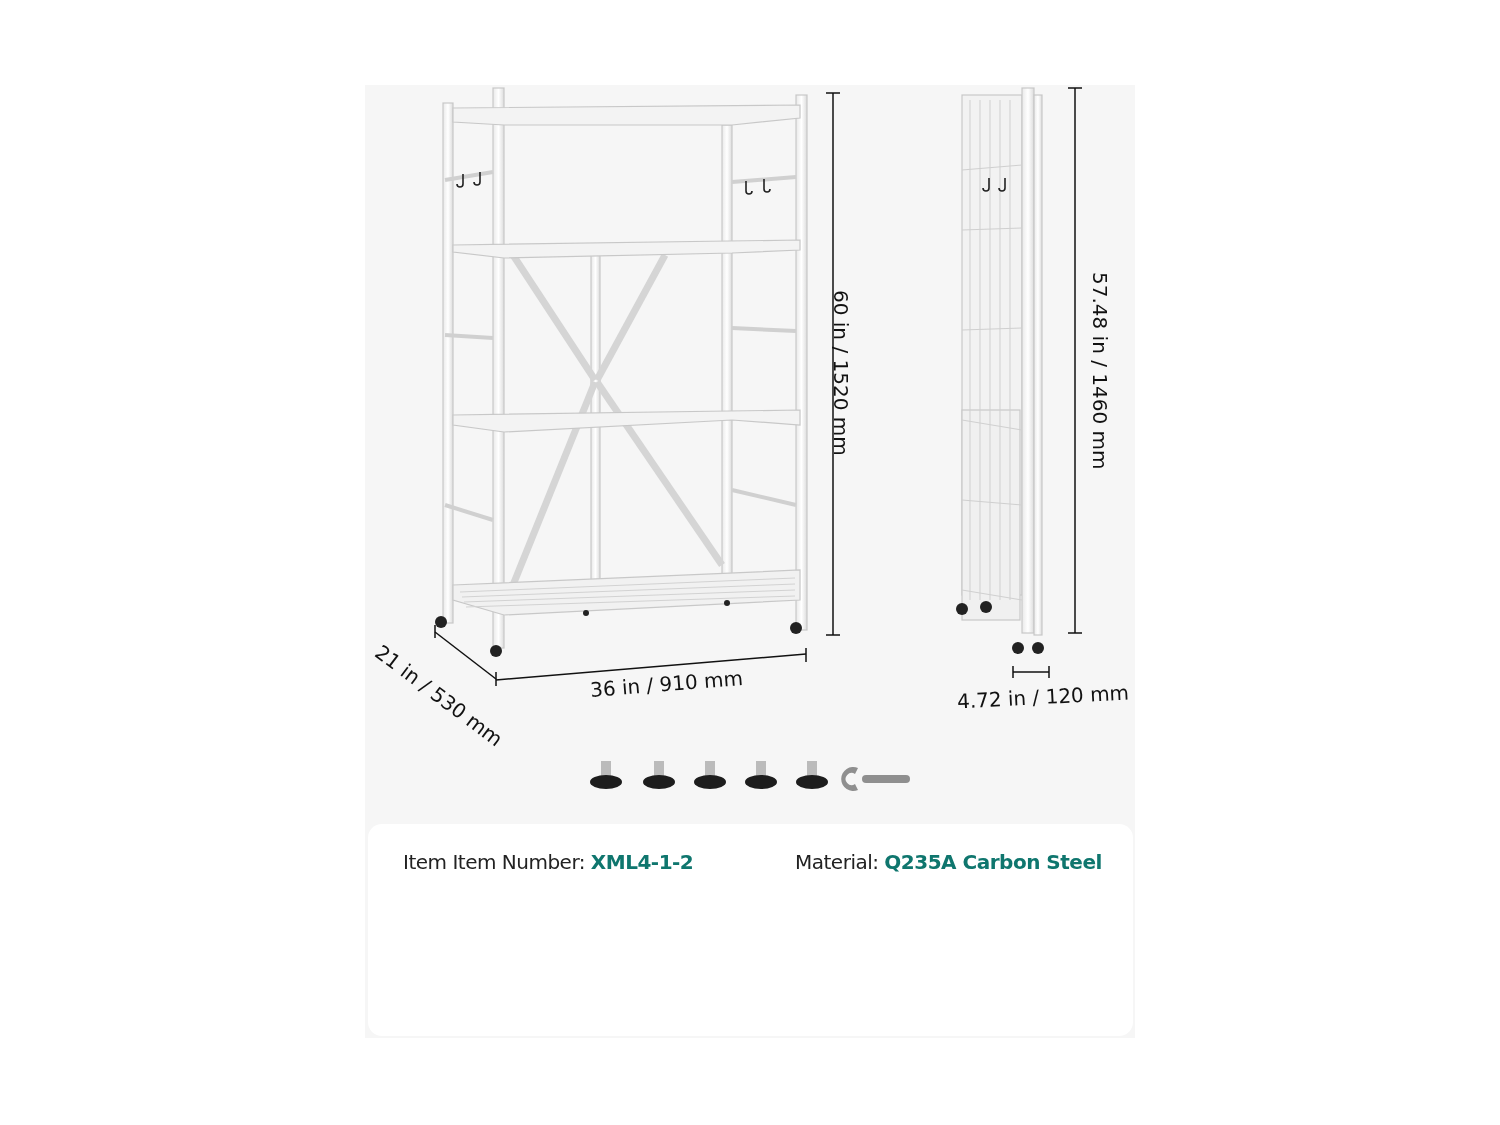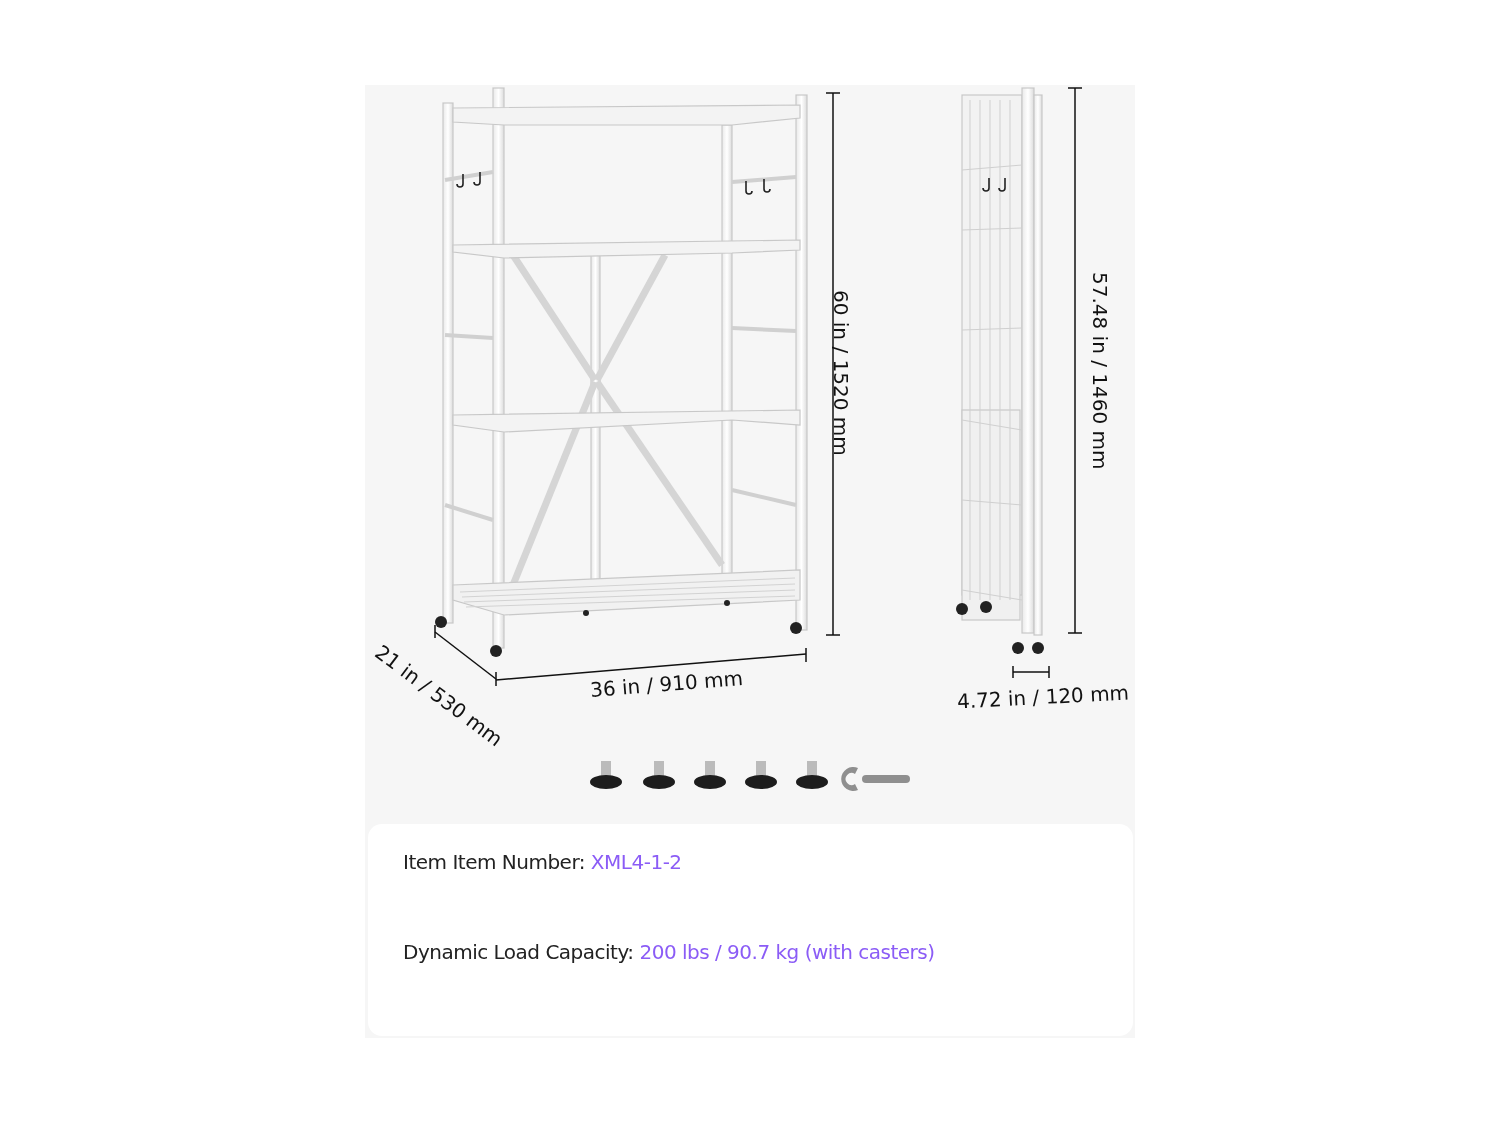--- a/index.html
+++ b/index.html
@@ -3,21 +3,21 @@
 <meta charset="utf-8">
 <style>
   html,body{margin:0;padding:0;background:#ffffff;}
   body{width:1500px;height:1125px;position:relative;overflow:hidden;font-family:"Liberation Sans",sans-serif;}
   .panel{position:absolute;left:365px;top:85px;width:770px;height:953px;background:#f6f6f6;}
   .figure{position:absolute;left:0;top:0;width:1500px;height:1125px;}
   .dim-text{position:absolute;font-family:"DejaVu Sans",sans-serif;font-size:20px;color:#111;white-space:nowrap;font-weight:500;}
   .info-card{position:absolute;left:368px;top:824px;width:765px;height:212px;background:#ffffff;border-radius:14px;}
   .row{position:absolute;left:35px;font-family:"DejaVu Sans",sans-serif;font-size:20px;color:#222;white-space:nowrap;letter-spacing:-0.5px;}
   .row .lbl{font-weight:normal;}
-  .row .val{font-weight:normal;color:#8b5cf6;}
+  .row .val{font-weight:bold;color:#0f766e;}
 </style>
 </head>
 <body>
 
 <div class="panel"></div>
 
 <svg class="figure" viewBox="0 0 1500 1125" width="1500" height="1125">
   <defs>
     <linearGradient id="post" x1="0" x2="1">
       <stop offset="0" stop-color="#e9e9e9"></stop>
@@ -165,17 +165,17 @@
 <div class="dim-text" style="left:590px;top:672px;transform:rotate(-4.5deg);">36 in / 910 mm</div>
 <div class="dim-text" style="left:385px;top:640px;transform-origin:0 0;transform:rotate(37deg);">21 in / 530 mm</div>
 <div class="dim-text" style="left:1112px;top:272px;transform-origin:0 0;transform:rotate(90deg);">57.48 in / 1460 mm</div>
 <div class="dim-text" style="left:957px;top:685px;transform:rotate(-3deg);">4.72 in / 120 mm</div>
 
 <div class="info-card">
   <div class="row" style="top:26px;">
     <span class="lbl">Item Item Number:</span>
     <span class="val">XML4-1-2</span>
   </div>
-  <div class="row" style="top:116px;">
-    <span class="lbl">Dynamic Load Capacity:</span>
-    <span class="val">200 lbs / 90.7 kg (with casters)</span>
+  <div class="row" style="top:26px;left:427px;">
+    <span class="lbl">Material:</span>
+    <span class="val">Q235A Carbon Steel</span>
   </div>
 </div>
 
 </body></html>

